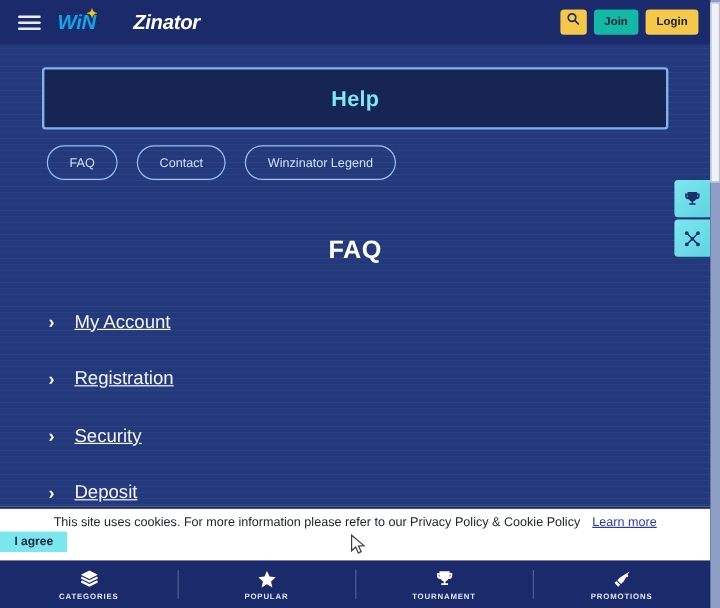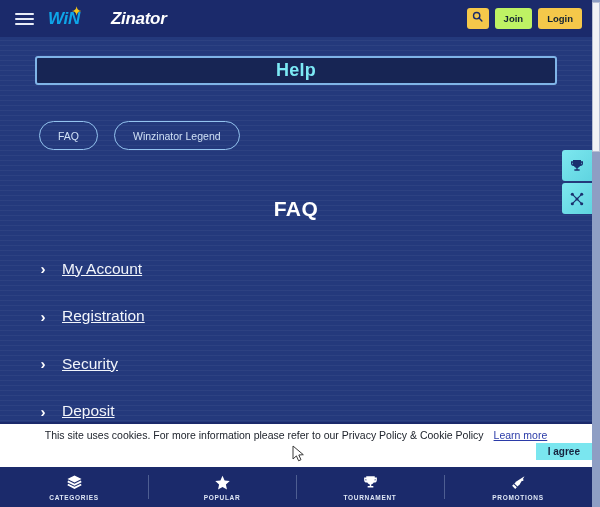--- a/index.html
+++ b/index.html
@@ -107,38 +107,38 @@
   }
   .hdr-btn.search {
     width: 22px;
     padding: 0;
     background: #f5c84a;
     color: #1b2a6b;
     display: flex;
     align-items: center;
     justify-content: center;
   }
-  .hdr-btn.join  { background: #bef264; color: #123; }
+  .hdr-btn.join  { background: #14b8a6; color: #123; }
   .hdr-btn.login { background: #f5c84a; color: #123; }
 
   
   #content {
     position: absolute;
     top: 37px; left: 0;
     width: 592px;
     bottom: 0;
   }
 
   
   #help-box {
     position: absolute;
     top: 19px;
     left: 35px;
     width: 522px;
-    height: 29px;
+    height: 52px;
     background: #172554;
     border: 2px solid #7fb4e8;
     border-radius: 3px;
     display: flex;
     align-items: center;
     justify-content: center;
   }
   #help-title {
     color: #7ce9f5;
     font-size: 18px;
@@ -250,21 +250,21 @@
     position: absolute;
     left: 0;
     bottom: 40px;
     width: 592px;
     height: 45px;
     background: #ffffff;
     border-top: 2px solid #1b2a6b;
     z-index: 60;
     display: flex;
     flex-direction: column;
-    align-items: flex-end;
+    align-items: flex-start;
     justify-content: flex-start;
     padding-top: 5px;
   }
   #cookie-row {
     display: flex;
     align-items: baseline;
     justify-content: center;
     width: 100%;
     padding: 0 8px;
     gap: 10px;
@@ -395,20 +395,21 @@
   </div>
 
   <div id="content">
 
     <div id="help-box">
       <div id="help-title">Help</div>
     </div>
 
     <div id="tabs">
       <button class="tab-pill">FAQ</button>
+      <button class="tab-pill">Contact</button>
       <button class="tab-pill">Winzinator Legend</button>
     </div>
 
     <div id="faq-heading">FAQ</div>
 
     <div id="accordion">
       <div class="acc-item">
         <span class="acc-chevron">›</span>
         <span class="acc-label">My Account</span>
       </div>

